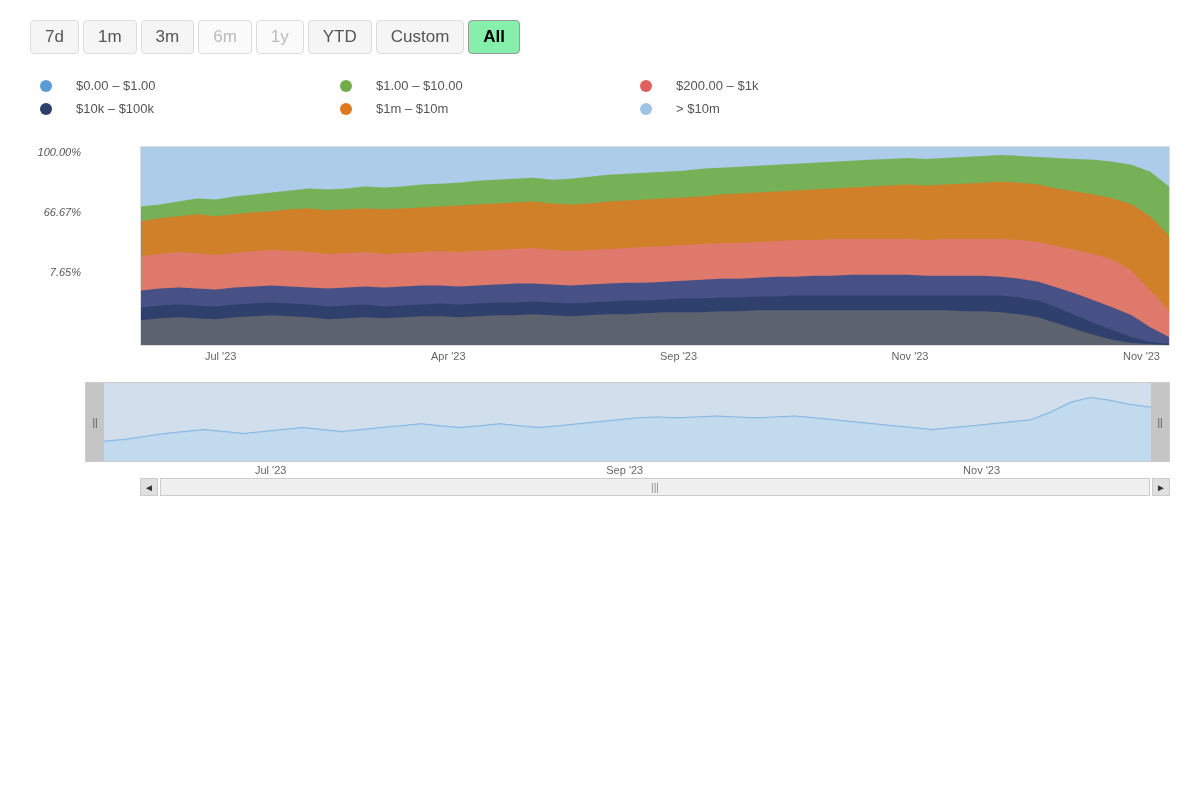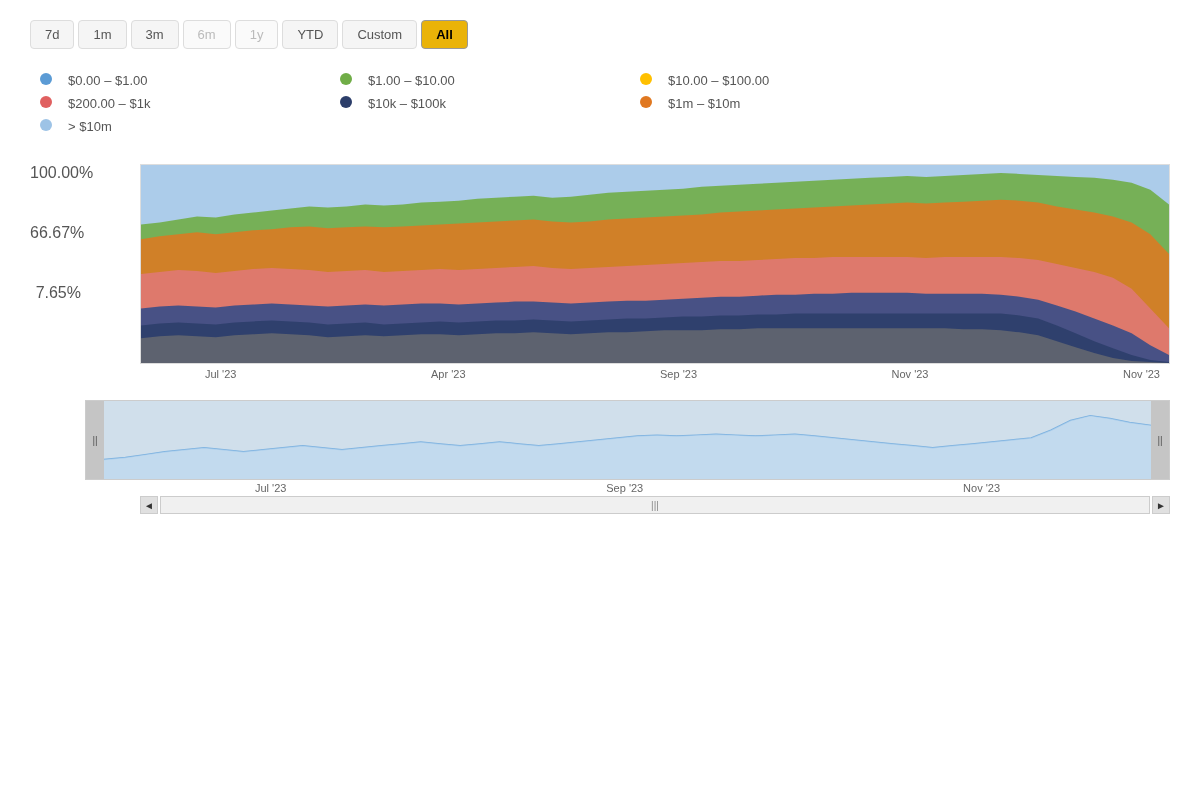--- a/index.html
+++ b/index.html
@@ -21,44 +21,45 @@
       align-items: center;
       gap: 4px;
       margin-bottom: 24px;
     }
     .time-btn {
       padding: 6px 14px;
       border: 1px solid #ddd;
       border-radius: 4px;
       background: #f5f5f5;
       cursor: pointer;
-      font-size: 13px;
+      font-size: 17px;
       color: #555;
     }
     .time-btn.disabled {
       color: #bbb;
       background: #fafafa;
     }
     .time-btn.active {
       font-weight: bold;
-      background: #eab308;
+      background: #86efac;
       border-color: #999;
       color: #000;
     }
     
     .legend {
       display: grid;
       grid-template-columns: repeat(3, 280px);
       gap: 8px 20px;
       margin-bottom: 30px;
       padding: 0 10px;
     }
     .legend-item {
       display: flex;
-      gap: 16px;
+      align-items: center;
+      gap: 24px;
       font-size: 13px;
       color: #555;
     }
     .legend-dot {
       width: 12px;
       height: 12px;
       border-radius: 50%;
       flex-shrink: 0;
     }
     
@@ -70,22 +71,23 @@
       position: absolute;
       left: 0;
       top: 0;
       display: flex;
       flex-direction: column;
       justify-content: space-between;
       height: 100%;
       padding-bottom: 20px;
     }
     .y-label {
-      font-size: 16px;
+      font-size: 11px;
       color: #555;
+      font-style: italic;
     }
     .chart-area {
       margin-left: 55px;
       position: relative;
     }
     .main-chart {
       width: 100%;
       height: 200px;
       border: 1px solid #ddd;
       overflow: hidden;
@@ -194,24 +196,20 @@
     </div>
 
   <div class="legend">
   <div class="legend-item">
         <span class="legend-dot" style="background: rgb(91, 155, 213);"></span>
         <span>$0.00 – $1.00</span>
       </div>
       <div class="legend-item">
         <span class="legend-dot" style="background: rgb(112, 173, 71);"></span>
         <span>$1.00 – $10.00</span>
-      </div>
-      <div class="legend-item">
-        <span class="legend-dot" style="background: rgb(255, 192, 0);"></span>
-        <span>$10.00 – $100.00</span>
       </div>
       <div class="legend-item">
         <span class="legend-dot" style="background: rgb(224, 96, 96);"></span>
         <span>$200.00 – $1k</span>
       </div>
       <div class="legend-item">
         <span class="legend-dot" style="background: rgb(44, 62, 106);"></span>
         <span>$10k – $100k</span>
       </div>
       <div class="legend-item">

